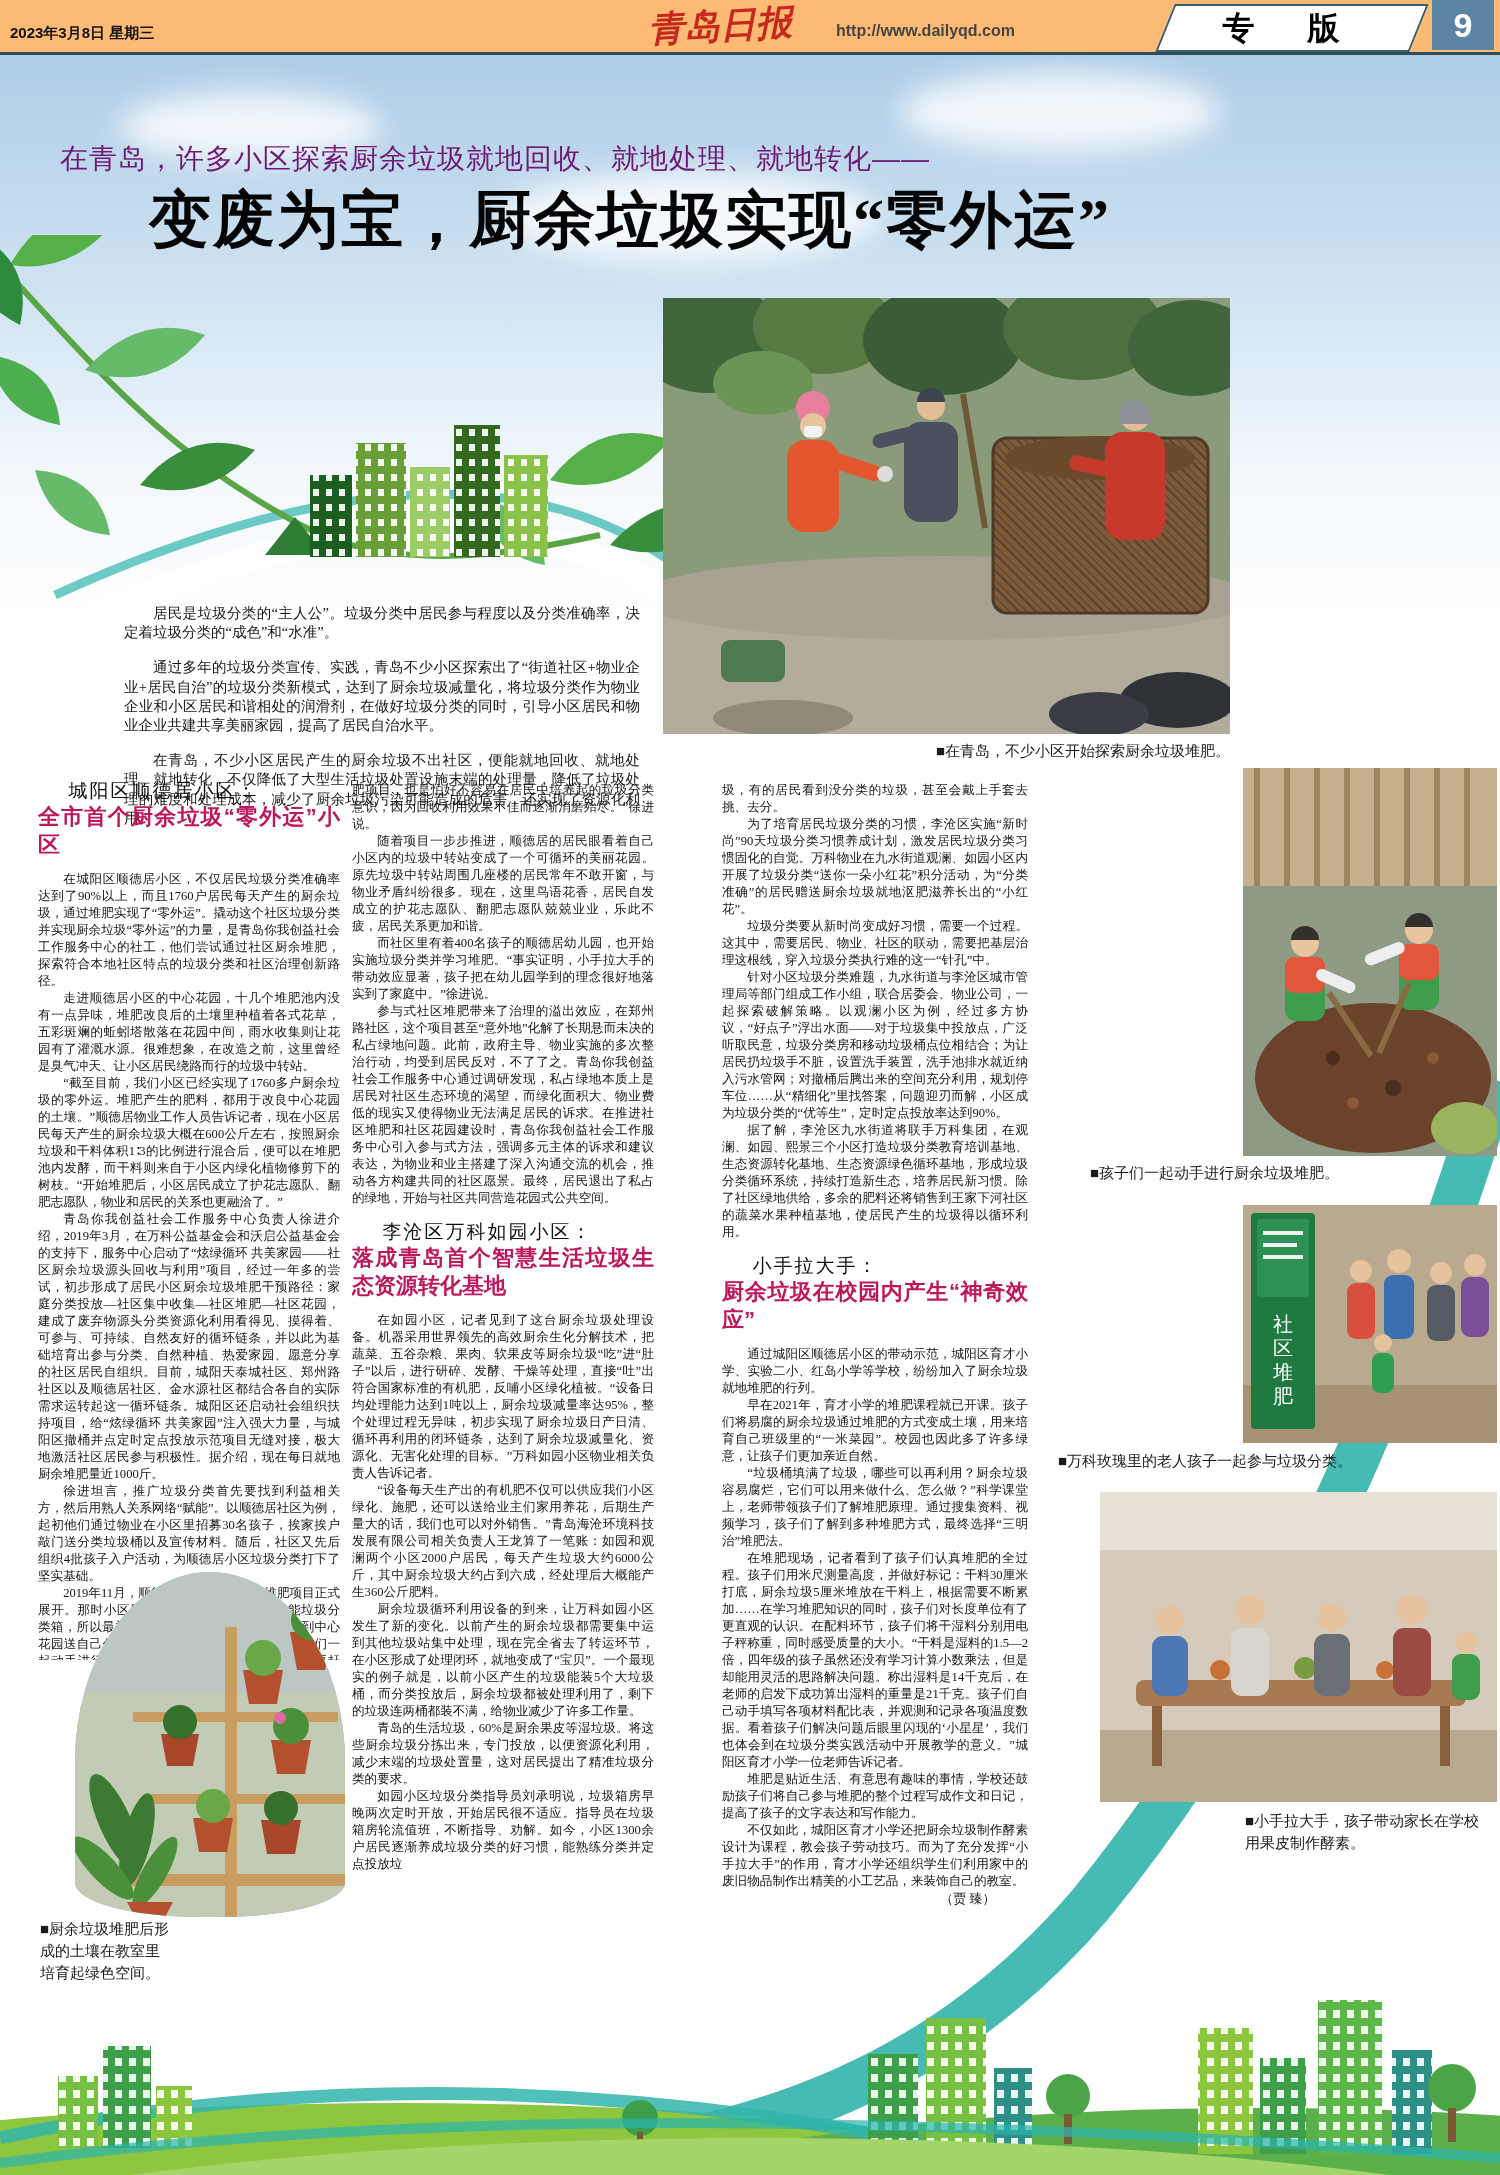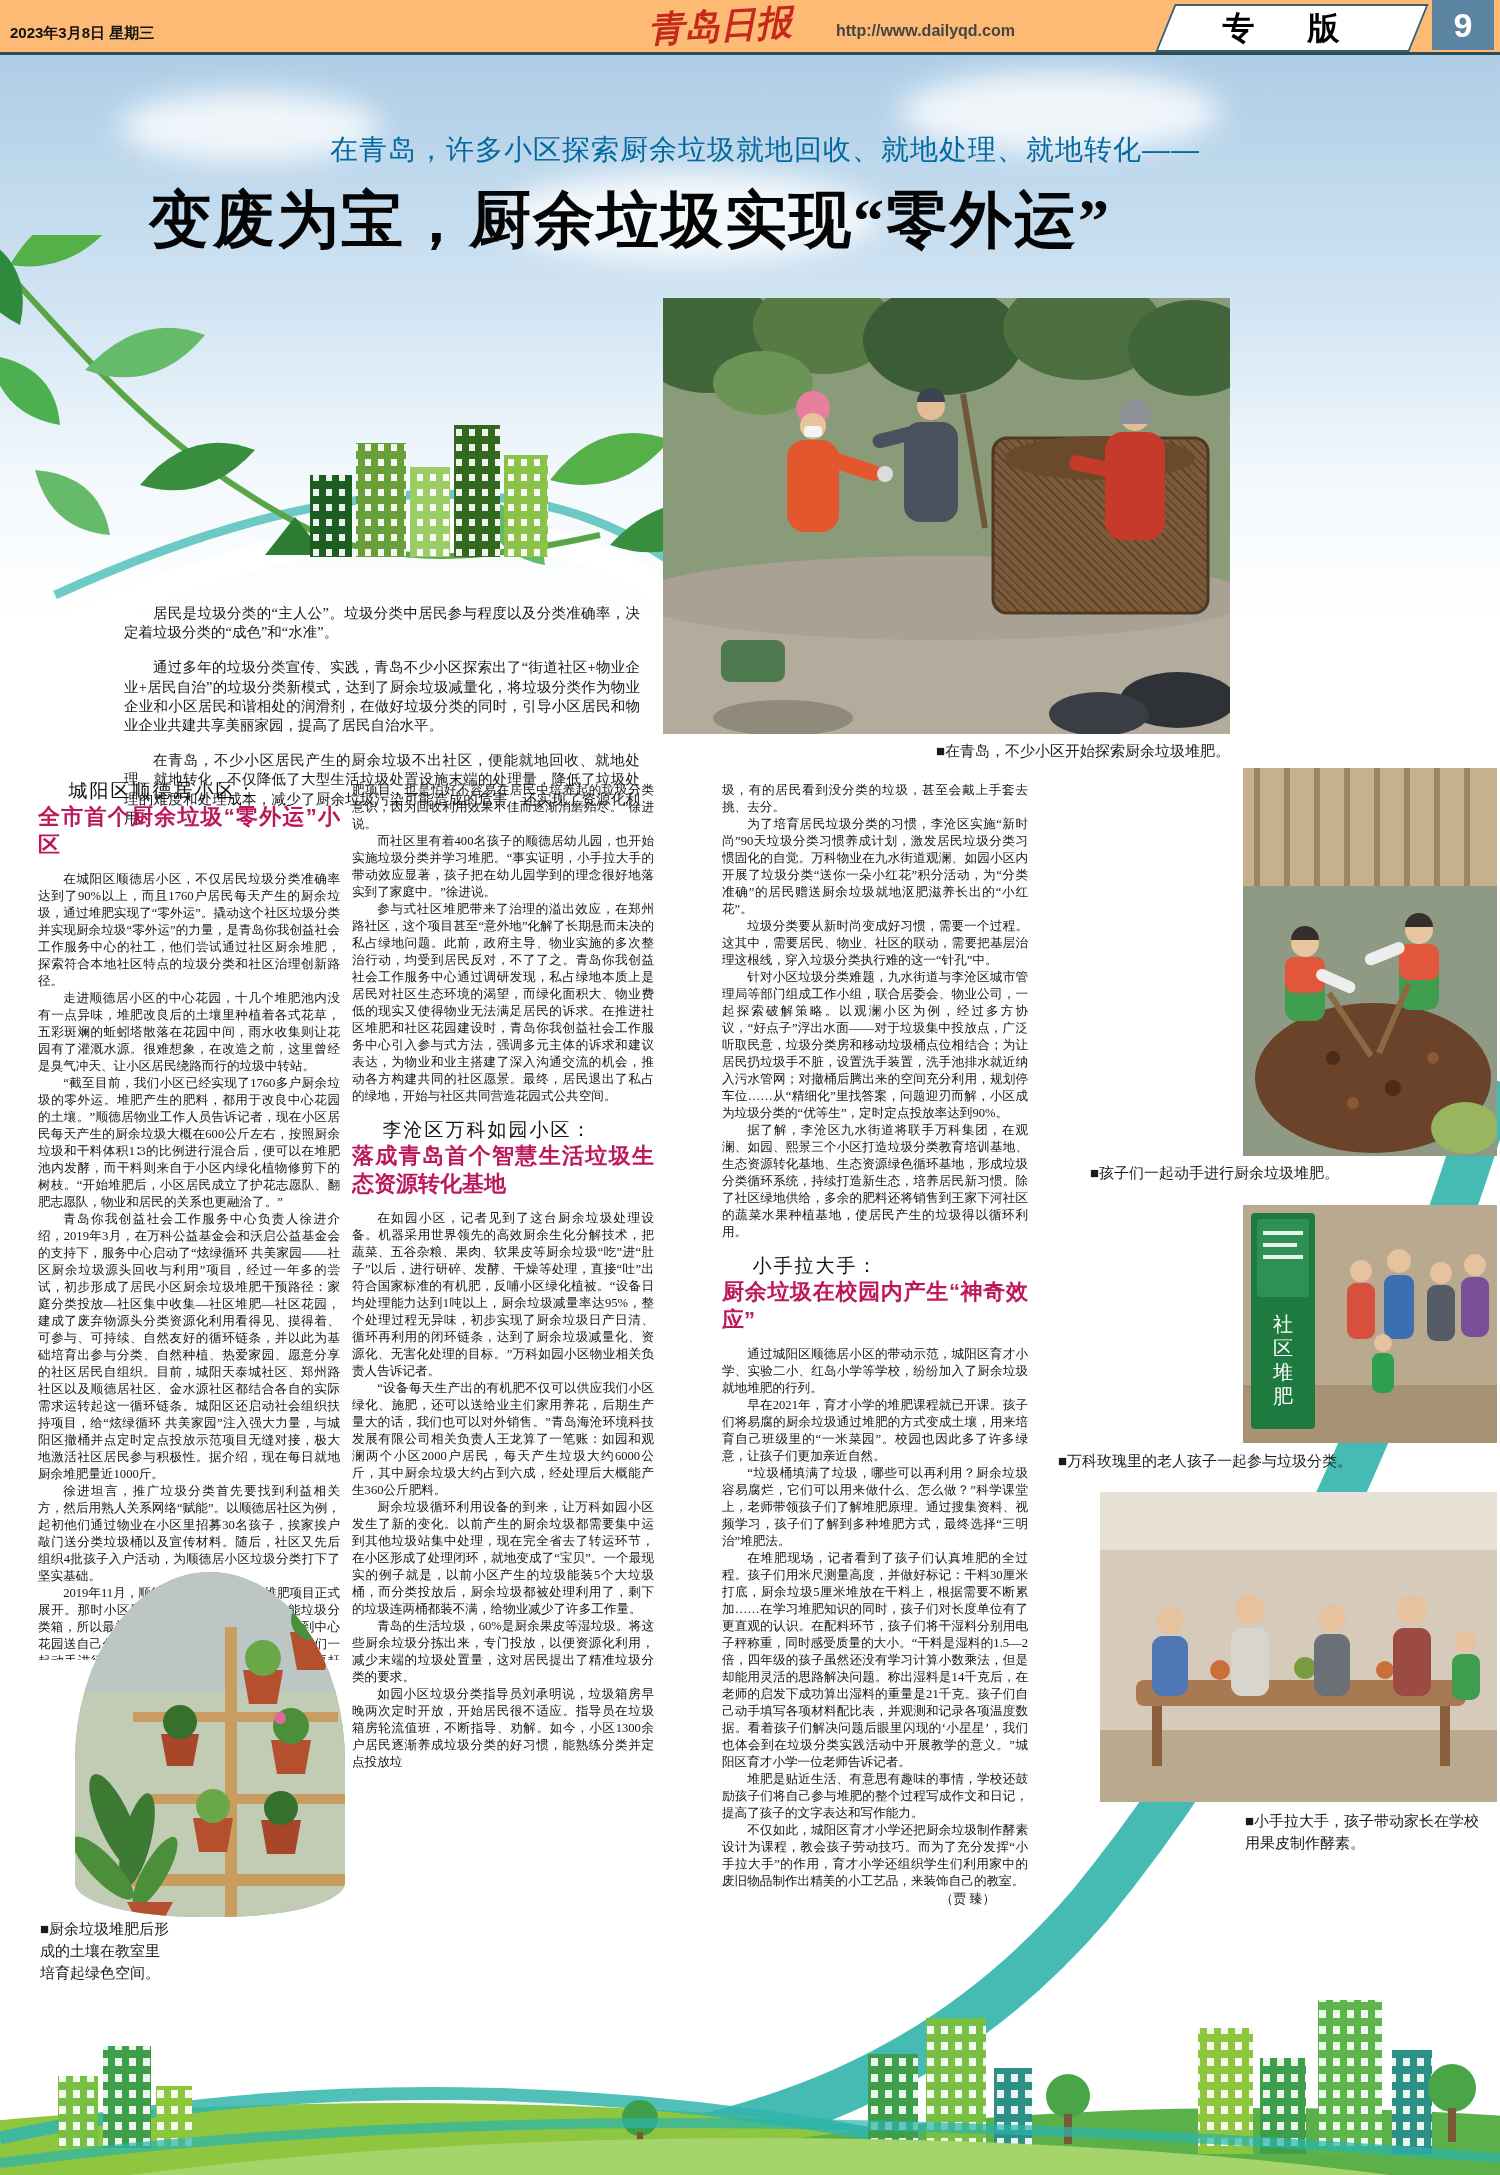--- a/index.html
+++ b/index.html
@@ -17,22 +17,22 @@
   .sec-flag span{display:block;transform:skewX(22deg);text-align:center;font-size:32px;
                  font-weight:bold;letter-spacing:22px;line-height:44px;color:#000;}
   .page-num{position:absolute;left:1432px;top:0;width:62px;height:50px;background:#5c85a4;
             color:#fff;font-size:34px;font-weight:bold;text-align:center;line-height:50px;}
   
   .sky{position:absolute;left:0;top:52px;width:1500px;height:600px;z-index:0;
        background:linear-gradient(#aecde6 0%,#cfe3f2 40%,#f2f8fc 70%,#ffffff 95%);}
   .cloud{position:absolute;background:#fff;border-radius:50%;filter:blur(14px);opacity:.8;}
   .deco{position:absolute;z-index:1;pointer-events:none;}
   
-  .kicker{position:absolute;left:60px;top:131px;width:1140px;text-align:right;z-index:3;
-          font-size:28px;letter-spacing:1px;color:#0369a1;}
+  .kicker{position:absolute;left:60px;top:140px;width:1140px;text-align:left;z-index:3;
+          font-size:28px;letter-spacing:1px;color:#701a75;}
   .big-title{position:absolute;left:30px;top:178px;width:1200px;text-align:center;z-index:3;
              font-family:"Liberation Serif",serif;font-size:62px;font-weight:800;
              letter-spacing:2px;color:#050505;}
   
   .intro{position:absolute;left:108px;top:588px;width:548px;z-index:3;
          font-family:"Liberation Serif",serif;font-size:14.5px;line-height:19.2px;
          text-align:justify;color:#151515;}
   .intro p{margin:16px;text-indent:2em;}
   
   .col{position:absolute;z-index:3;width:302px;font-family:"Liberation Serif",serif;
@@ -219,20 +219,21 @@
         <ellipse cx="28" cy="296" rx="13" ry="42" transform="rotate(-44 28 296)" fill="#4c8f3a"></ellipse>
         <ellipse cx="80" cy="300" rx="12" ry="40" transform="rotate(30 80 300)" fill="#4c8f3a"></ellipse>
       </g>
       <path d="M52 330 h46 l-8 15 h-30 Z" fill="#b4502d"></path>
     </svg>
   </div>
   <div class="cap" style="left:40px;top:1918px;width:134px;">■厨余垃圾堆肥后形成的土壤在教室里培育起绿色空间。</div>
 
   <div class="col" style="left:352px;top:782px;height:1180px;">
     <p class="cont">肥项目，也是怕好不容易在居民中培养起的垃圾分类意识，因为回收利用效果不佳而逐渐消磨殆尽。”徐进说。</p>
+    <p>随着项目一步步推进，顺德居的居民眼看着自己小区内的垃圾中转站变成了一个可循环的美丽花园。原先垃圾中转站周围几座楼的居民常年不敢开窗，与物业矛盾纠纷很多。现在，这里鸟语花香，居民自发成立的护花志愿队、翻肥志愿队兢兢业业，乐此不疲，居民关系更加和谐。</p>
     <p>而社区里有着400名孩子的顺德居幼儿园，也开始实施垃圾分类并学习堆肥。“事实证明，小手拉大手的带动效应显著，孩子把在幼儿园学到的理念很好地落实到了家庭中。”徐进说。</p>
     <p>参与式社区堆肥带来了治理的溢出效应，在郑州路社区，这个项目甚至“意外地”化解了长期悬而未决的私占绿地问题。此前，政府主导、物业实施的多次整治行动，均受到居民反对，不了了之。青岛你我创益社会工作服务中心通过调研发现，私占绿地本质上是居民对社区生态环境的渴望，而绿化面积大、物业费低的现实又使得物业无法满足居民的诉求。在推进社区堆肥和社区花园建设时，青岛你我创益社会工作服务中心引入参与式方法，强调多元主体的诉求和建议表达，为物业和业主搭建了深入沟通交流的机会，推动各方构建共同的社区愿景。最终，居民退出了私占的绿地，开始与社区共同营造花园式公共空间。</p>
     <div class="sh">
       <span class="k">李沧区万科如园小区：</span>
       <span class="t">落成青岛首个智慧生活垃圾生态资源转化基地</span>
     </div>
     <p>在如园小区，记者见到了这台厨余垃圾处理设备。机器采用世界领先的高效厨余生化分解技术，把蔬菜、五谷杂粮、果肉、软果皮等厨余垃圾“吃”进“肚子”以后，进行研碎、发酵、干燥等处理，直接“吐”出符合国家标准的有机肥，反哺小区绿化植被。“设备日均处理能力达到1吨以上，厨余垃圾减量率达95%，整个处理过程无异味，初步实现了厨余垃圾日产日清、循环再利用的闭环链条，达到了厨余垃圾减量化、资源化、无害化处理的目标。”万科如园小区物业相关负责人告诉记者。</p>
     <p>“设备每天生产出的有机肥不仅可以供应我们小区绿化、施肥，还可以送给业主们家用养花，后期生产量大的话，我们也可以对外销售。”青岛海沧环境科技发展有限公司相关负责人王龙算了一笔账：如园和观澜两个小区2000户居民，每天产生垃圾大约6000公斤，其中厨余垃圾大约占到六成，经处理后大概能产生360公斤肥料。</p>
     <p>厨余垃圾循环利用设备的到来，让万科如园小区发生了新的变化。以前产生的厨余垃圾都需要集中运到其他垃圾站集中处理，现在完全省去了转运环节，在小区形成了处理闭环，就地变成了“宝贝”。一个最现实的例子就是，以前小区产生的垃圾能装5个大垃圾桶，而分类投放后，厨余垃圾都被处理利用了，剩下的垃圾连两桶都装不满，给物业减少了许多工作量。</p>
     <p>青岛的生活垃圾，60%是厨余果皮等湿垃圾。将这些厨余垃圾分拣出来，专门投放，以便资源化利用，减少末端的垃圾处置量，这对居民提出了精准垃圾分类的要求。</p>

